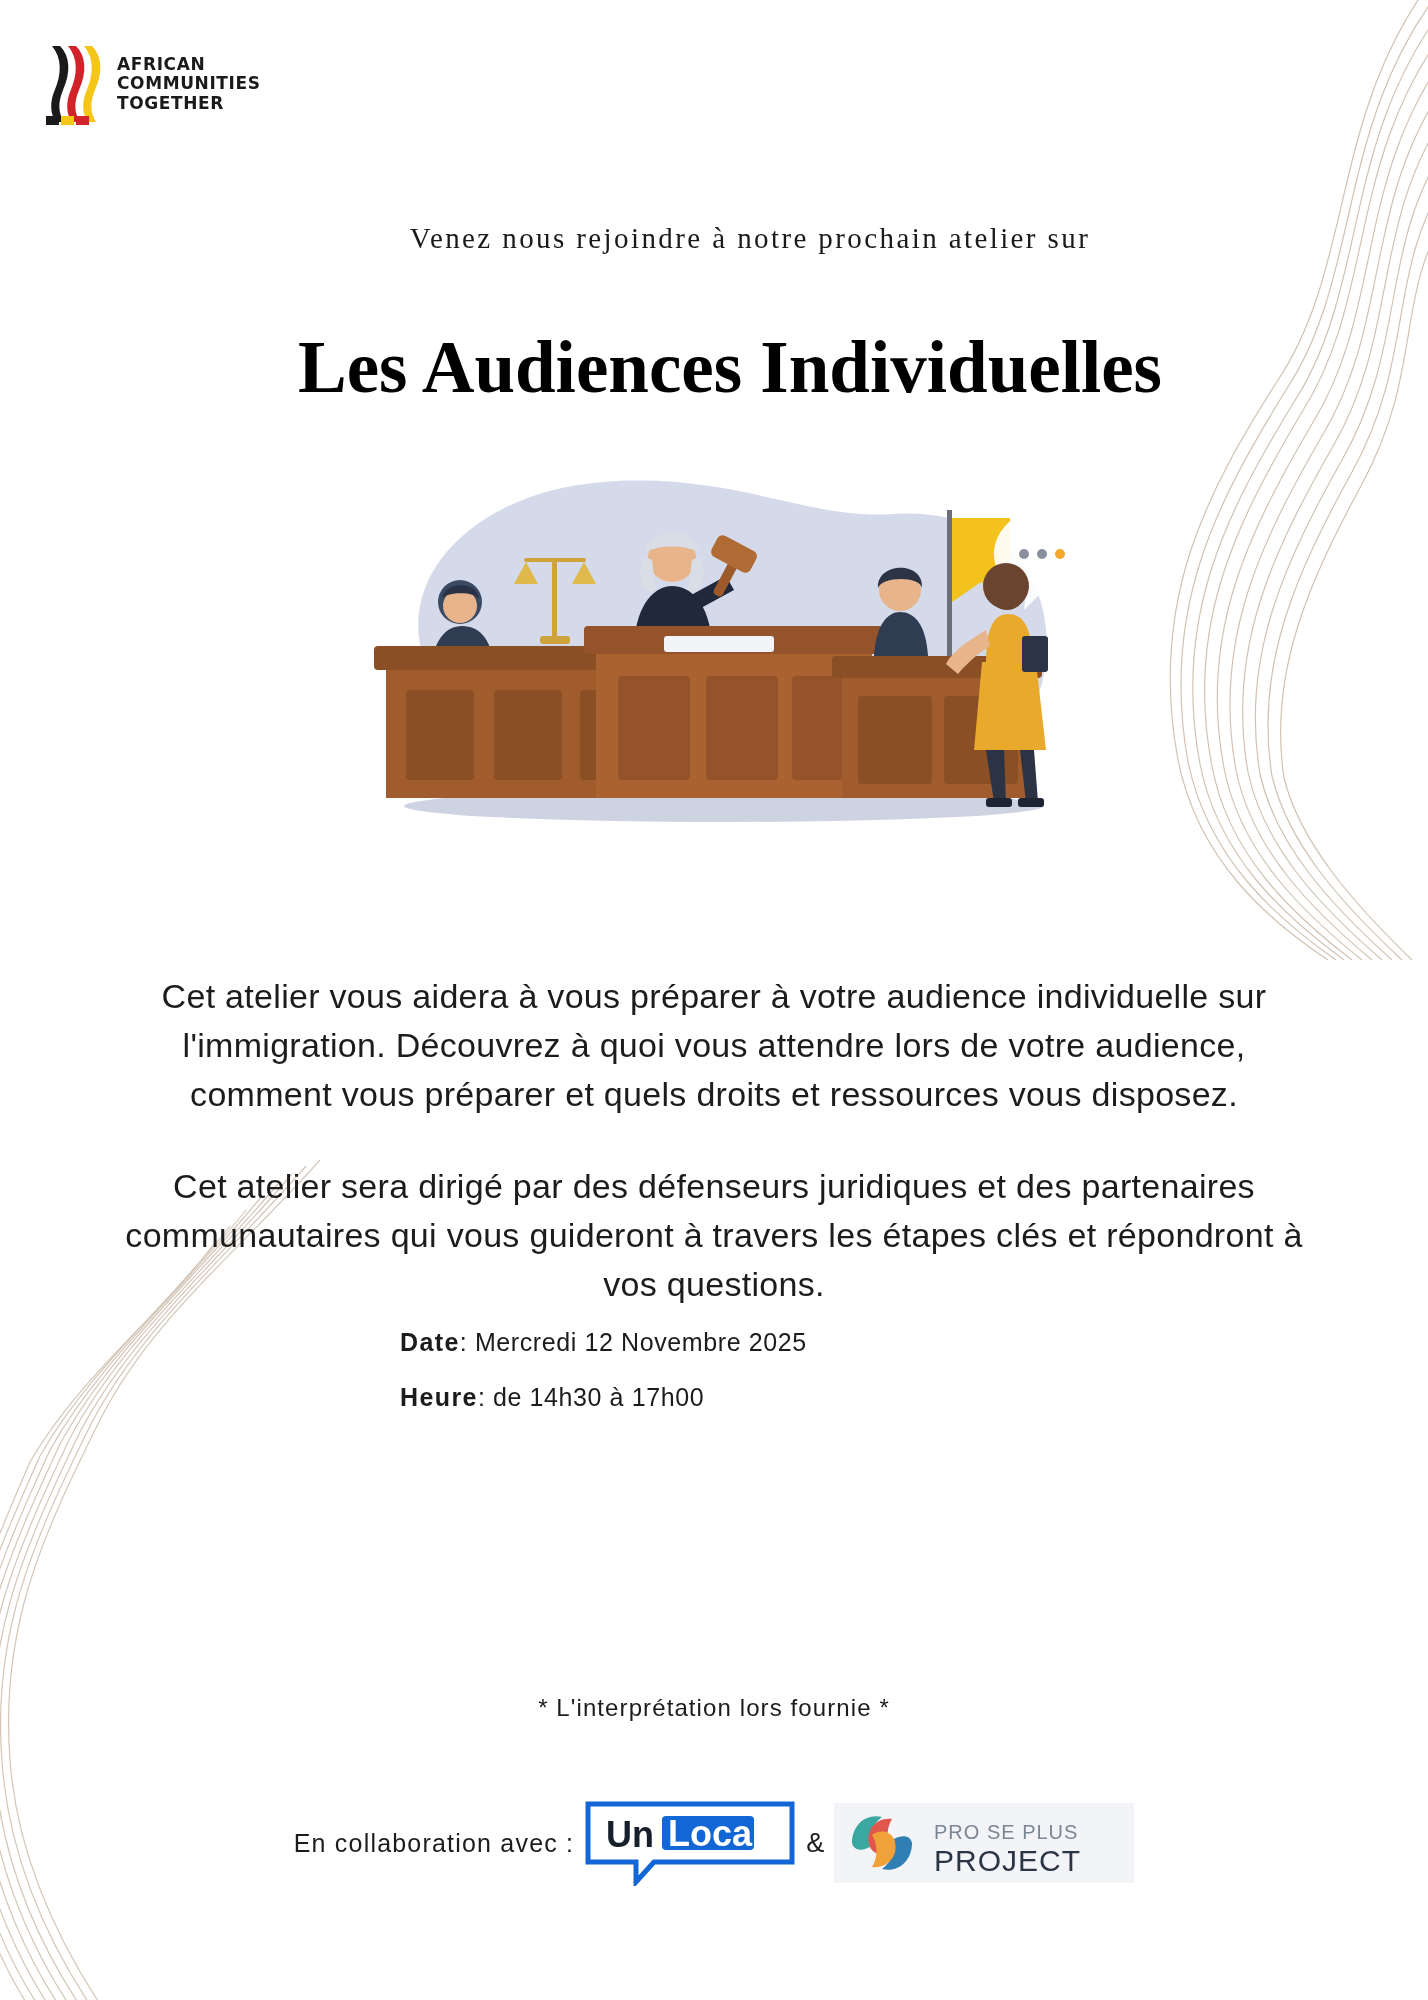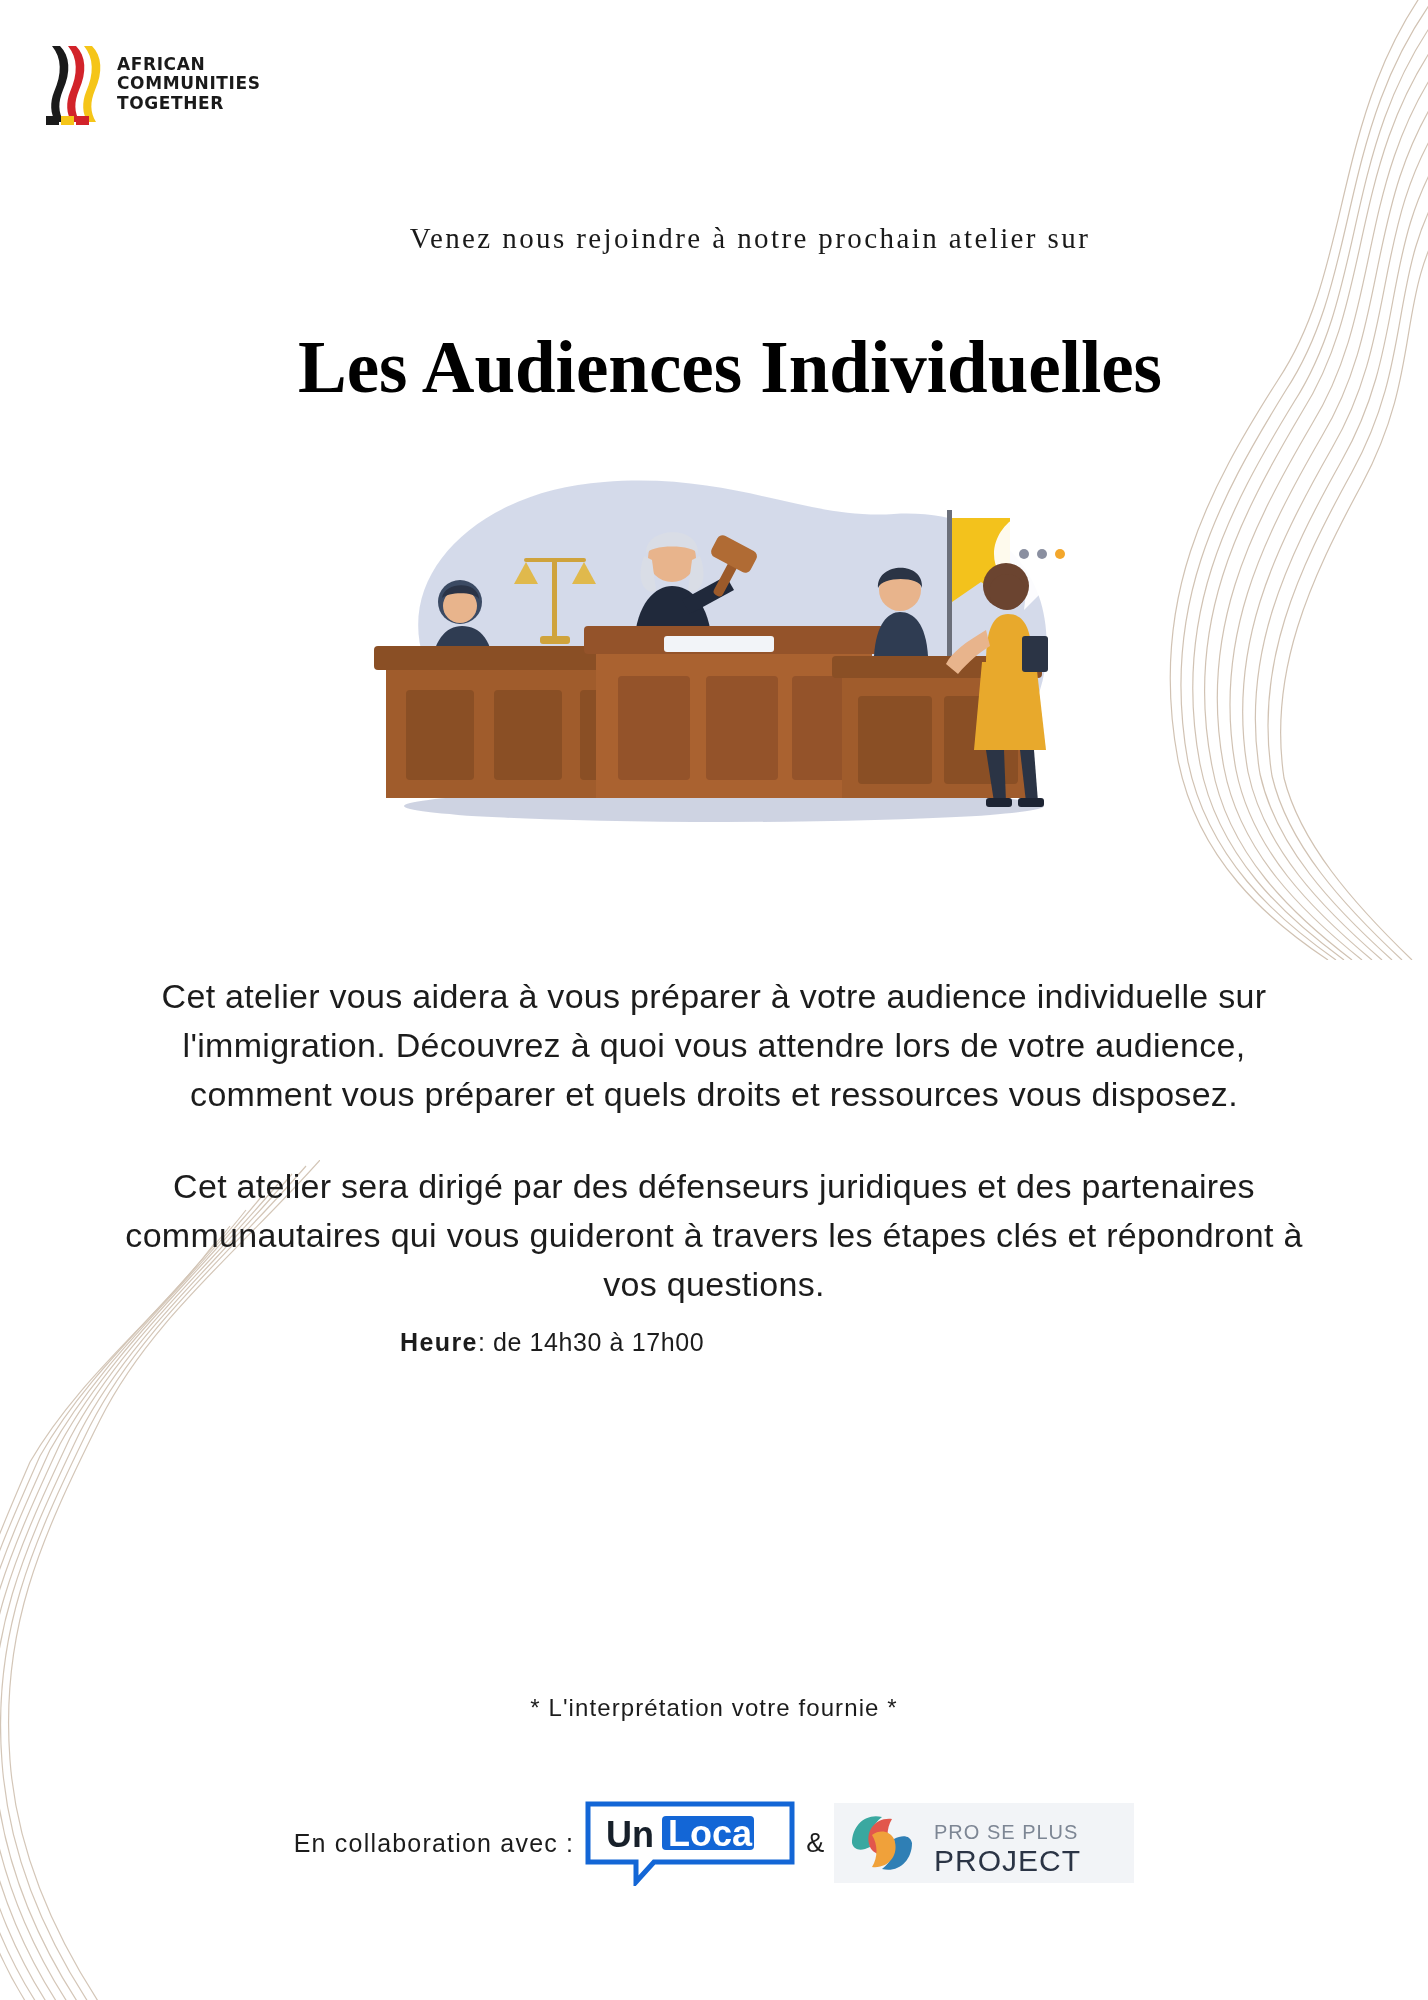--- a/index.html
+++ b/index.html
@@ -291,25 +291,28 @@
   <rect x="684" y="348" width="26" height="9" rx="3" fill="#1d2433"></rect>
   <path d="M652 180 C 632 192, 618 202, 612 214 L 624 224 C 634 212, 646 202, 656 196 Z" fill="#e8b48c"></path>
   <rect x="688" y="186" width="26" height="36" rx="3" fill="#2b3445"></rect>
 </svg>
 
 <p class="para para-1">Cet atelier vous aidera à vous préparer à votre audience individuelle sur l'immigration. Découvrez à quoi vous attendre lors de votre audience, comment vous préparer et quels droits et ressources vous disposez.</p>
 <p class="para para-2">Cet atelier sera dirigé par des défenseurs juridiques et des partenaires communautaires qui vous guideront à travers les étapes clés et répondront à vos questions.</p>
 
 <div class="details">
   <div class="detail-row">
+    <b>Date</b><span>:  Mercredi 12 Novembre 2025</span>
+  </div>
+  <div class="detail-row">
     <b>Heure</b><span>: de 14h30 à 17h00</span>
   </div>
 </div>
 
-<div class="note">* L'interprétation votre fournie *</div>
+<div class="note">* L'interprétation lors fournie *</div>
 
 <div class="collab">
   <span class="collab-label">En collaboration avec :</span>
 
   <svg class="unlocal-logo" viewBox="0 0 212 86">
     <path d="M4 4 H 208 V 62 H 70 L 52 82 L 52 62 H 4 Z" fill="#ffffff" stroke="#1366d6" stroke-width="5"></path>
     <text x="22" y="47" font-family="Liberation Sans, sans-serif" font-size="36" font-weight="bold" fill="#17202a">Un</text>
     <rect x="78" y="16" width="92" height="34" rx="4" fill="#1366d6"></rect>
     <text x="84" y="46" font-family="Liberation Sans, sans-serif" font-size="36" font-weight="bold" fill="#ffffff">Local</text>
   </svg>

